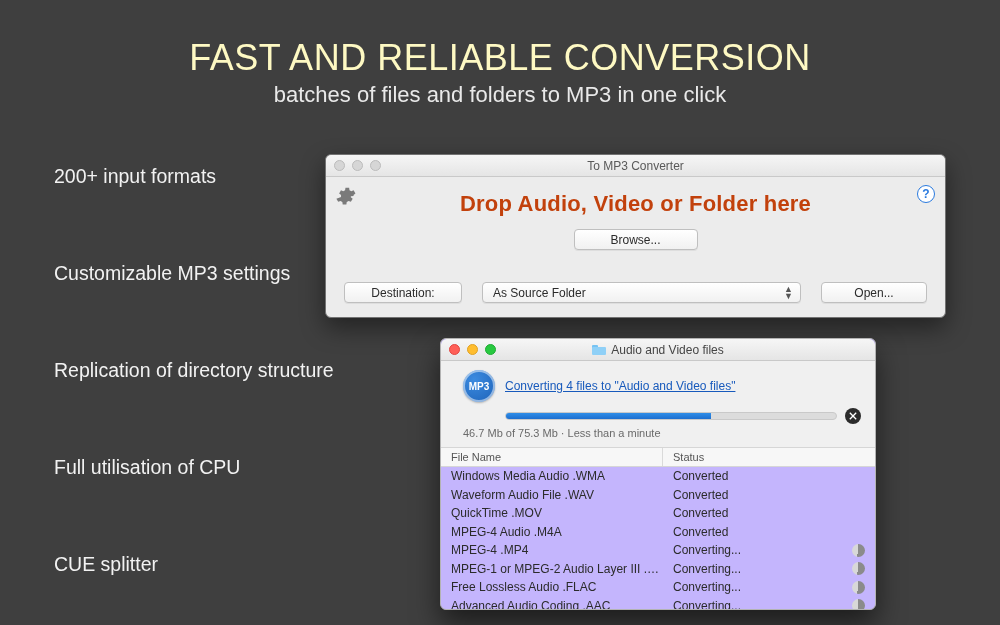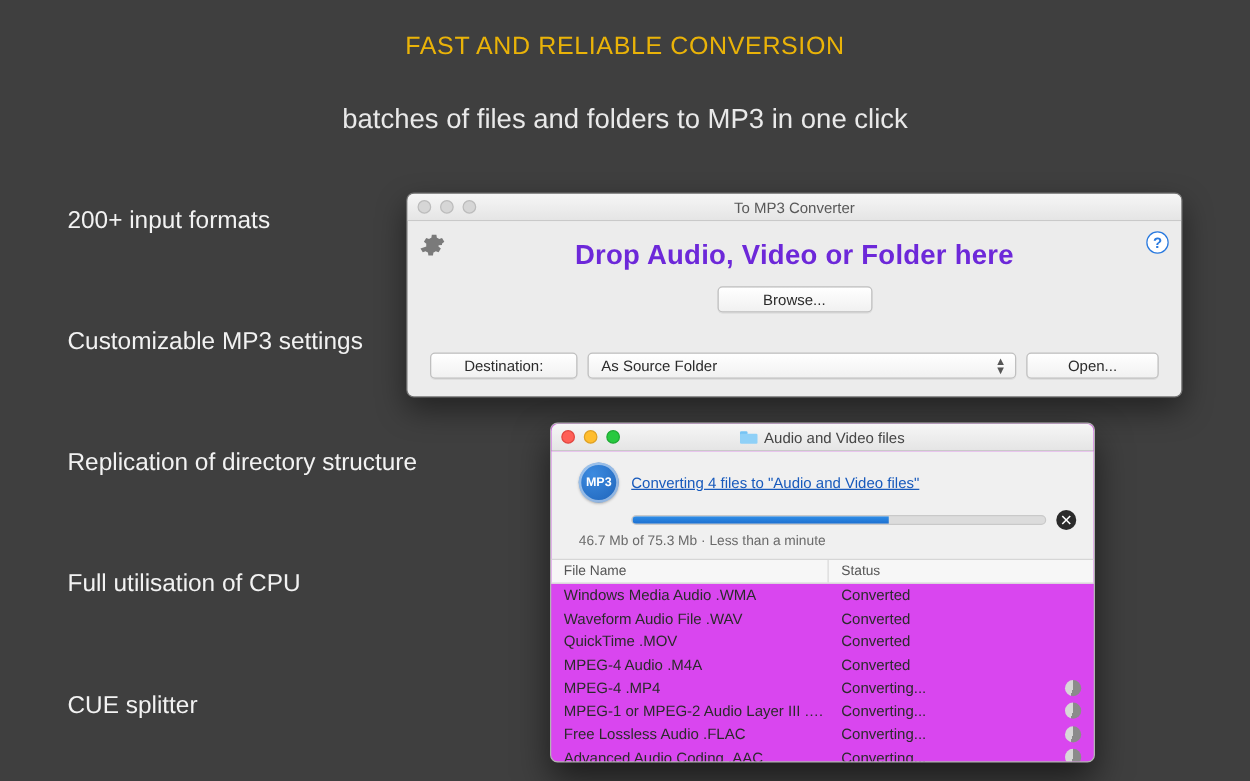--- a/index.html
+++ b/index.html
@@ -5,27 +5,27 @@
   * { box-sizing: border-box; margin: 0; padding: 0; }
   html, body { width: 1000px; height: 625px; overflow: hidden; }
   body {
     background: #3f3f3f;
     font-family: "Helvetica Neue", Helvetica, Arial, sans-serif;
     color: #fff;
     position: relative;
   }
   .hero-title {
     position: absolute;
-    top: 26px;
+    top: 37px;
     left: 0; right: 0;
     text-align: center;
-    font-size: 20px;
+    font-size: 36px;
     font-weight: 200;
     letter-spacing: 0.5px;
-    color: #eab308;
+    color: #fef9c3;
   }
   .hero-sub {
     position: absolute;
     top: 82px;
     left: 0; right: 0;
     text-align: center;
     font-size: 22px;
     font-weight: 300;
     color: #e9e9e9;
   }
@@ -86,59 +86,59 @@
     position:absolute; right:10px; top:8px;
     width:18px; height:18px; border-radius:50%;
     border:1.5px solid #2a7adf; color:#2a7adf;
     font-size:12px; font-weight:600;
     display:flex; align-items:center; justify-content:center;
     background:#fff;
   }
   .dropmsg {
     position:absolute; left:0; right:0; top:14px;
     text-align:center;
-    font-size:22px; font-weight:700; color:#6d28d9;
+    font-size:22px; font-weight:700; color:#c2410c;
     letter-spacing:.2px;
   }
   .mac-btn {
     background:linear-gradient(#ffffff,#f1f1f1);
     border:1px solid #bfbfbf;
     border-radius:4px;
     font-size:12px;
     color:#2b2b2b;
     height:21px;
     display:inline-flex; align-items:center; justify-content:center;
     box-shadow: 0 1px 0 rgba(0,0,0,.06);
     padding: 0 6px;
   }
   .browse {
     position:absolute; left:50%; top:52px; transform:translateX(-50%);
     width:124px;
   }
   .destrow {
     position:absolute; left:18px; right:18px; bottom:14px;
-    display:flex; gap:8px; align-items:center;
+    display:flex; gap:20px; align-items:center;
   }
   .destlabel { width:118px; text-align:center; }
   .select {
     flex:1; position:relative; text-align:left;
     padding-left:10px; justify-content:flex-start;
   }
   .select .chev {
     position:absolute; right:7px; top:50%; transform:translateY(-50%);
     font-size:9px; color:#555; line-height:7px; text-align:center;
   }
   .openbtn { width:106px; }
 
   
   .win2 {
     position:absolute;
     left:440px; top:338px;
     width:436px; height:272px;
-    background:#d946ef;
+    background:#c4b5fd;
     border:1px solid #b3b3b3;
     border-radius:6px;
     box-shadow: 0 14px 28px rgba(0,0,0,.55);
     color:#333; font-size:12px;
     overflow:hidden;
   }
   .win2 .titlebar {
     height:22px;
     background: linear-gradient(#f6f6f6,#e5e5e5);
     border-bottom:1px solid #c9c9c9;

